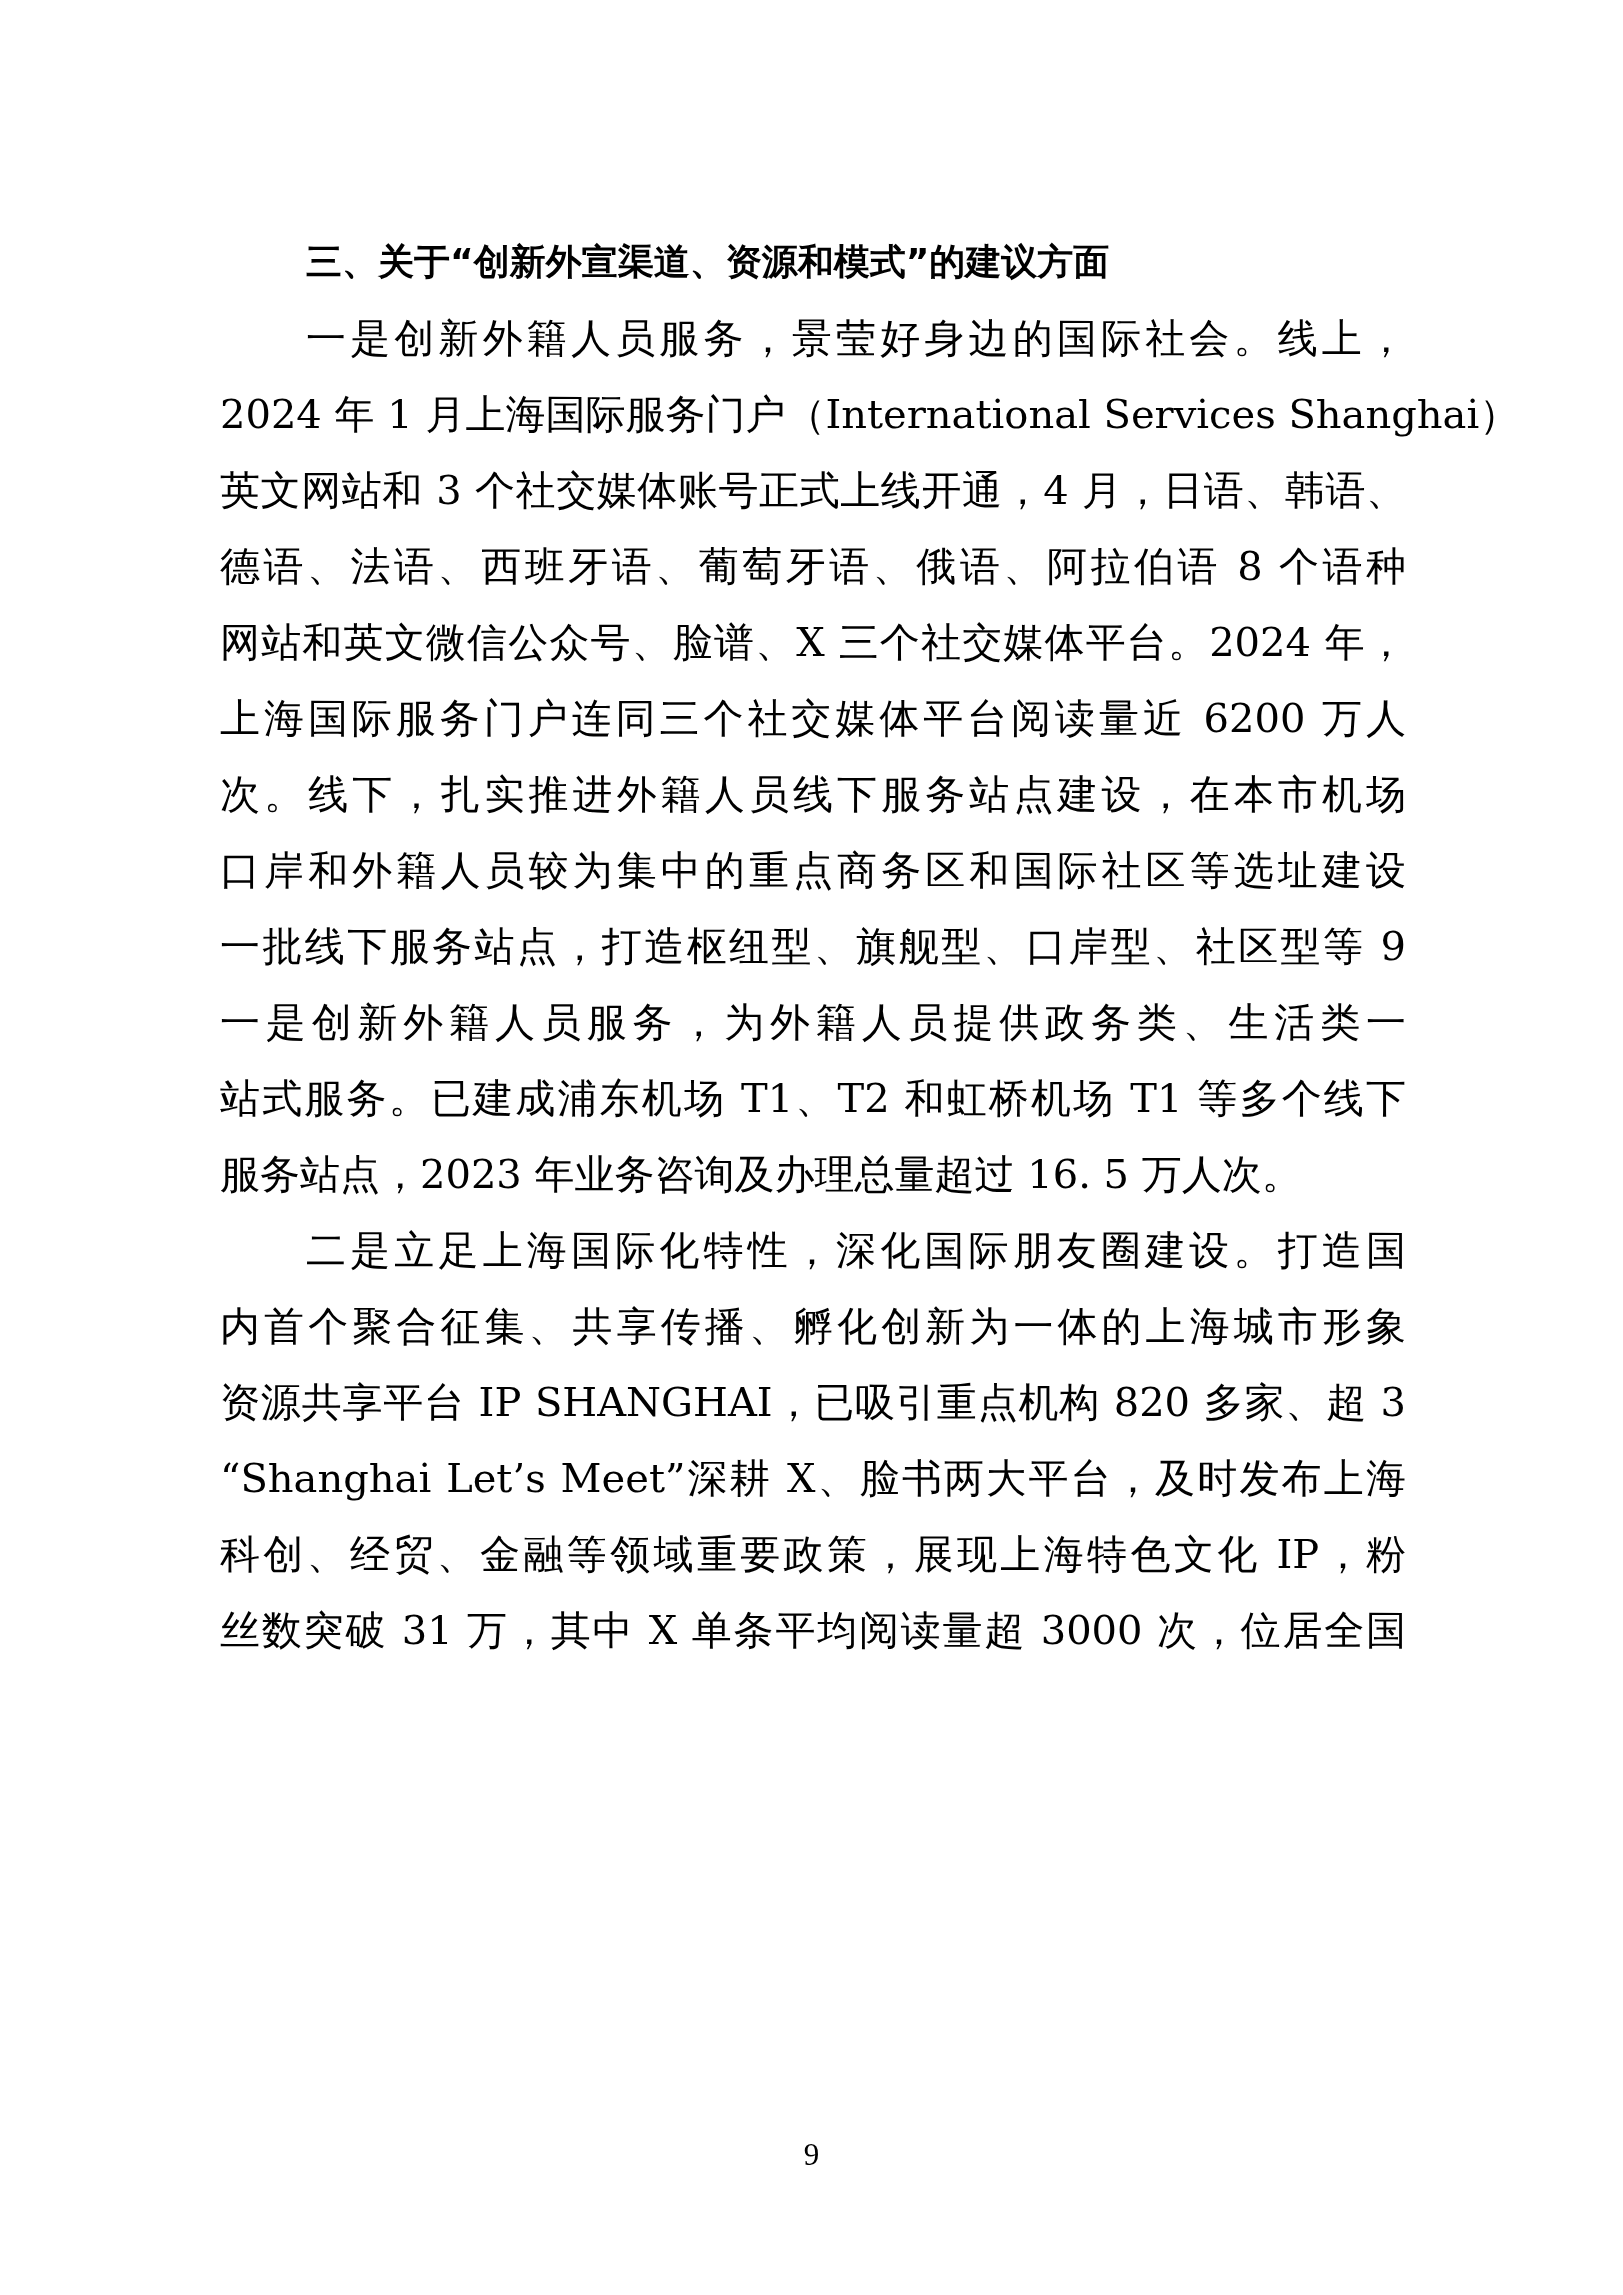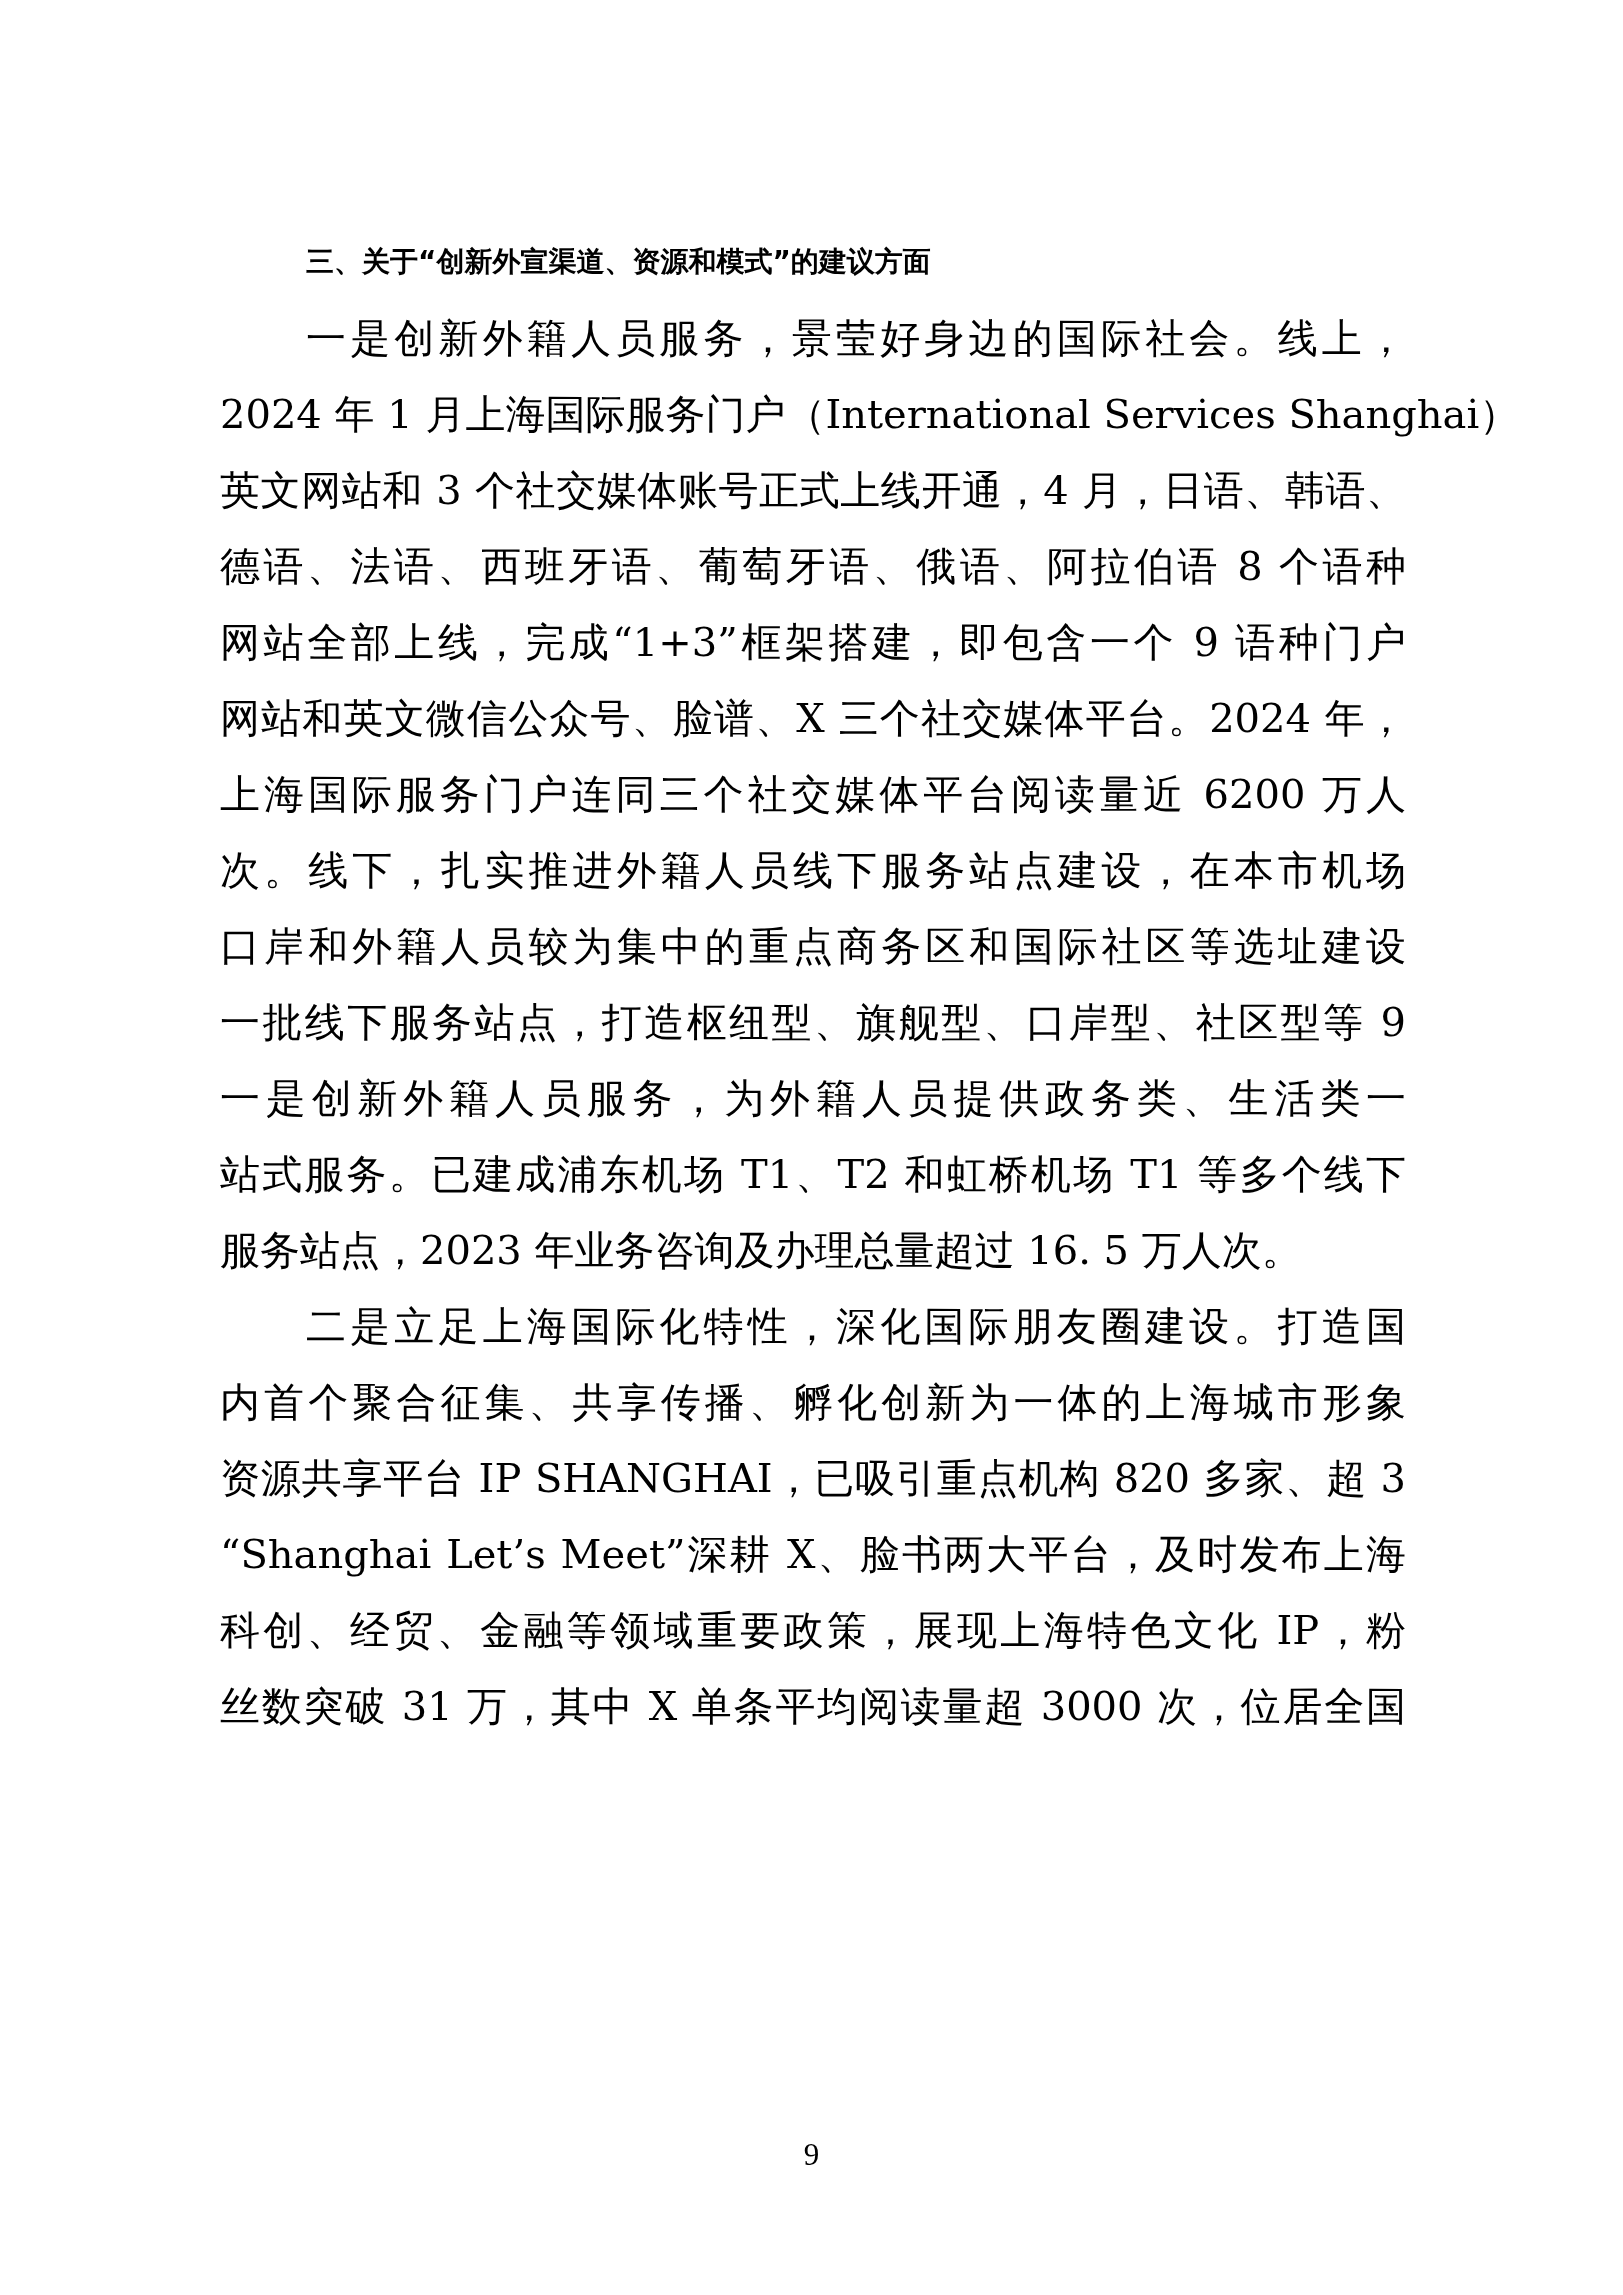--- a/index.html
+++ b/index.html
@@ -40,21 +40,21 @@
   }
   .line.last {
     text-align-last: left;
   }
   .line.indent {
     padding-left: 86px;
   }
   .heading {
     font-family: "DejaVu Sans", "Liberation Sans", sans-serif;
     font-weight: bold;
-    font-size: 28px;
+    font-size: 36px;
     text-align-last: left;
   }
   .page-number {
     position: absolute;
     left: 0;
     width: 1623px;
     top: 2127px;
     text-align: center;
     font-family: "Liberation Serif", "DejaVu Serif", serif;
     font-size: 31px;
@@ -68,21 +68,20 @@
   <div class="text-block">
 
     <div class="line indent heading">三、关于“创新外宣渠道、资源和模式”的建议方面</div>
 
 
     <div>
       <div class="line indent">一是创新外籍人员服务，景莹好身边的国际社会。线上，</div>
       <div class="line">2024 年 1 月上海国际服务门户（International Services Shanghai）</div>
       <div class="line">英文网站和 3 个社交媒体账号正式上线开通，4 月，日语、韩语、</div>
       <div class="line">德语、法语、西班牙语、葡萄牙语、俄语、阿拉伯语 8 个语种</div>
-      <div class="line">网站全部上线，完成“1+3”框架搭建，即包含一个 9 语种门户</div>
       <div class="line">网站和英文微信公众号、脸谱、X 三个社交媒体平台。2024 年，</div>
       <div class="line">上海国际服务门户连同三个社交媒体平台阅读量近 6200 万人</div>
       <div class="line">次。线下，扎实推进外籍人员线下服务站点建设，在本市机场</div>
       <div class="line">口岸和外籍人员较为集中的重点商务区和国际社区等选址建设</div>
       <div class="line">一批线下服务站点，打造枢纽型、旗舰型、口岸型、社区型等 9</div>
       <div class="line">一是创新外籍人员服务，为外籍人员提供政务类、生活类一</div>
       <div class="line">站式服务。已建成浦东机场 T1、T2 和虹桥机场 T1 等多个线下</div>
       <div class="line last">服务站点，2023 年业务咨询及办理总量超过 16. 5 万人次。</div>
     </div>
 

